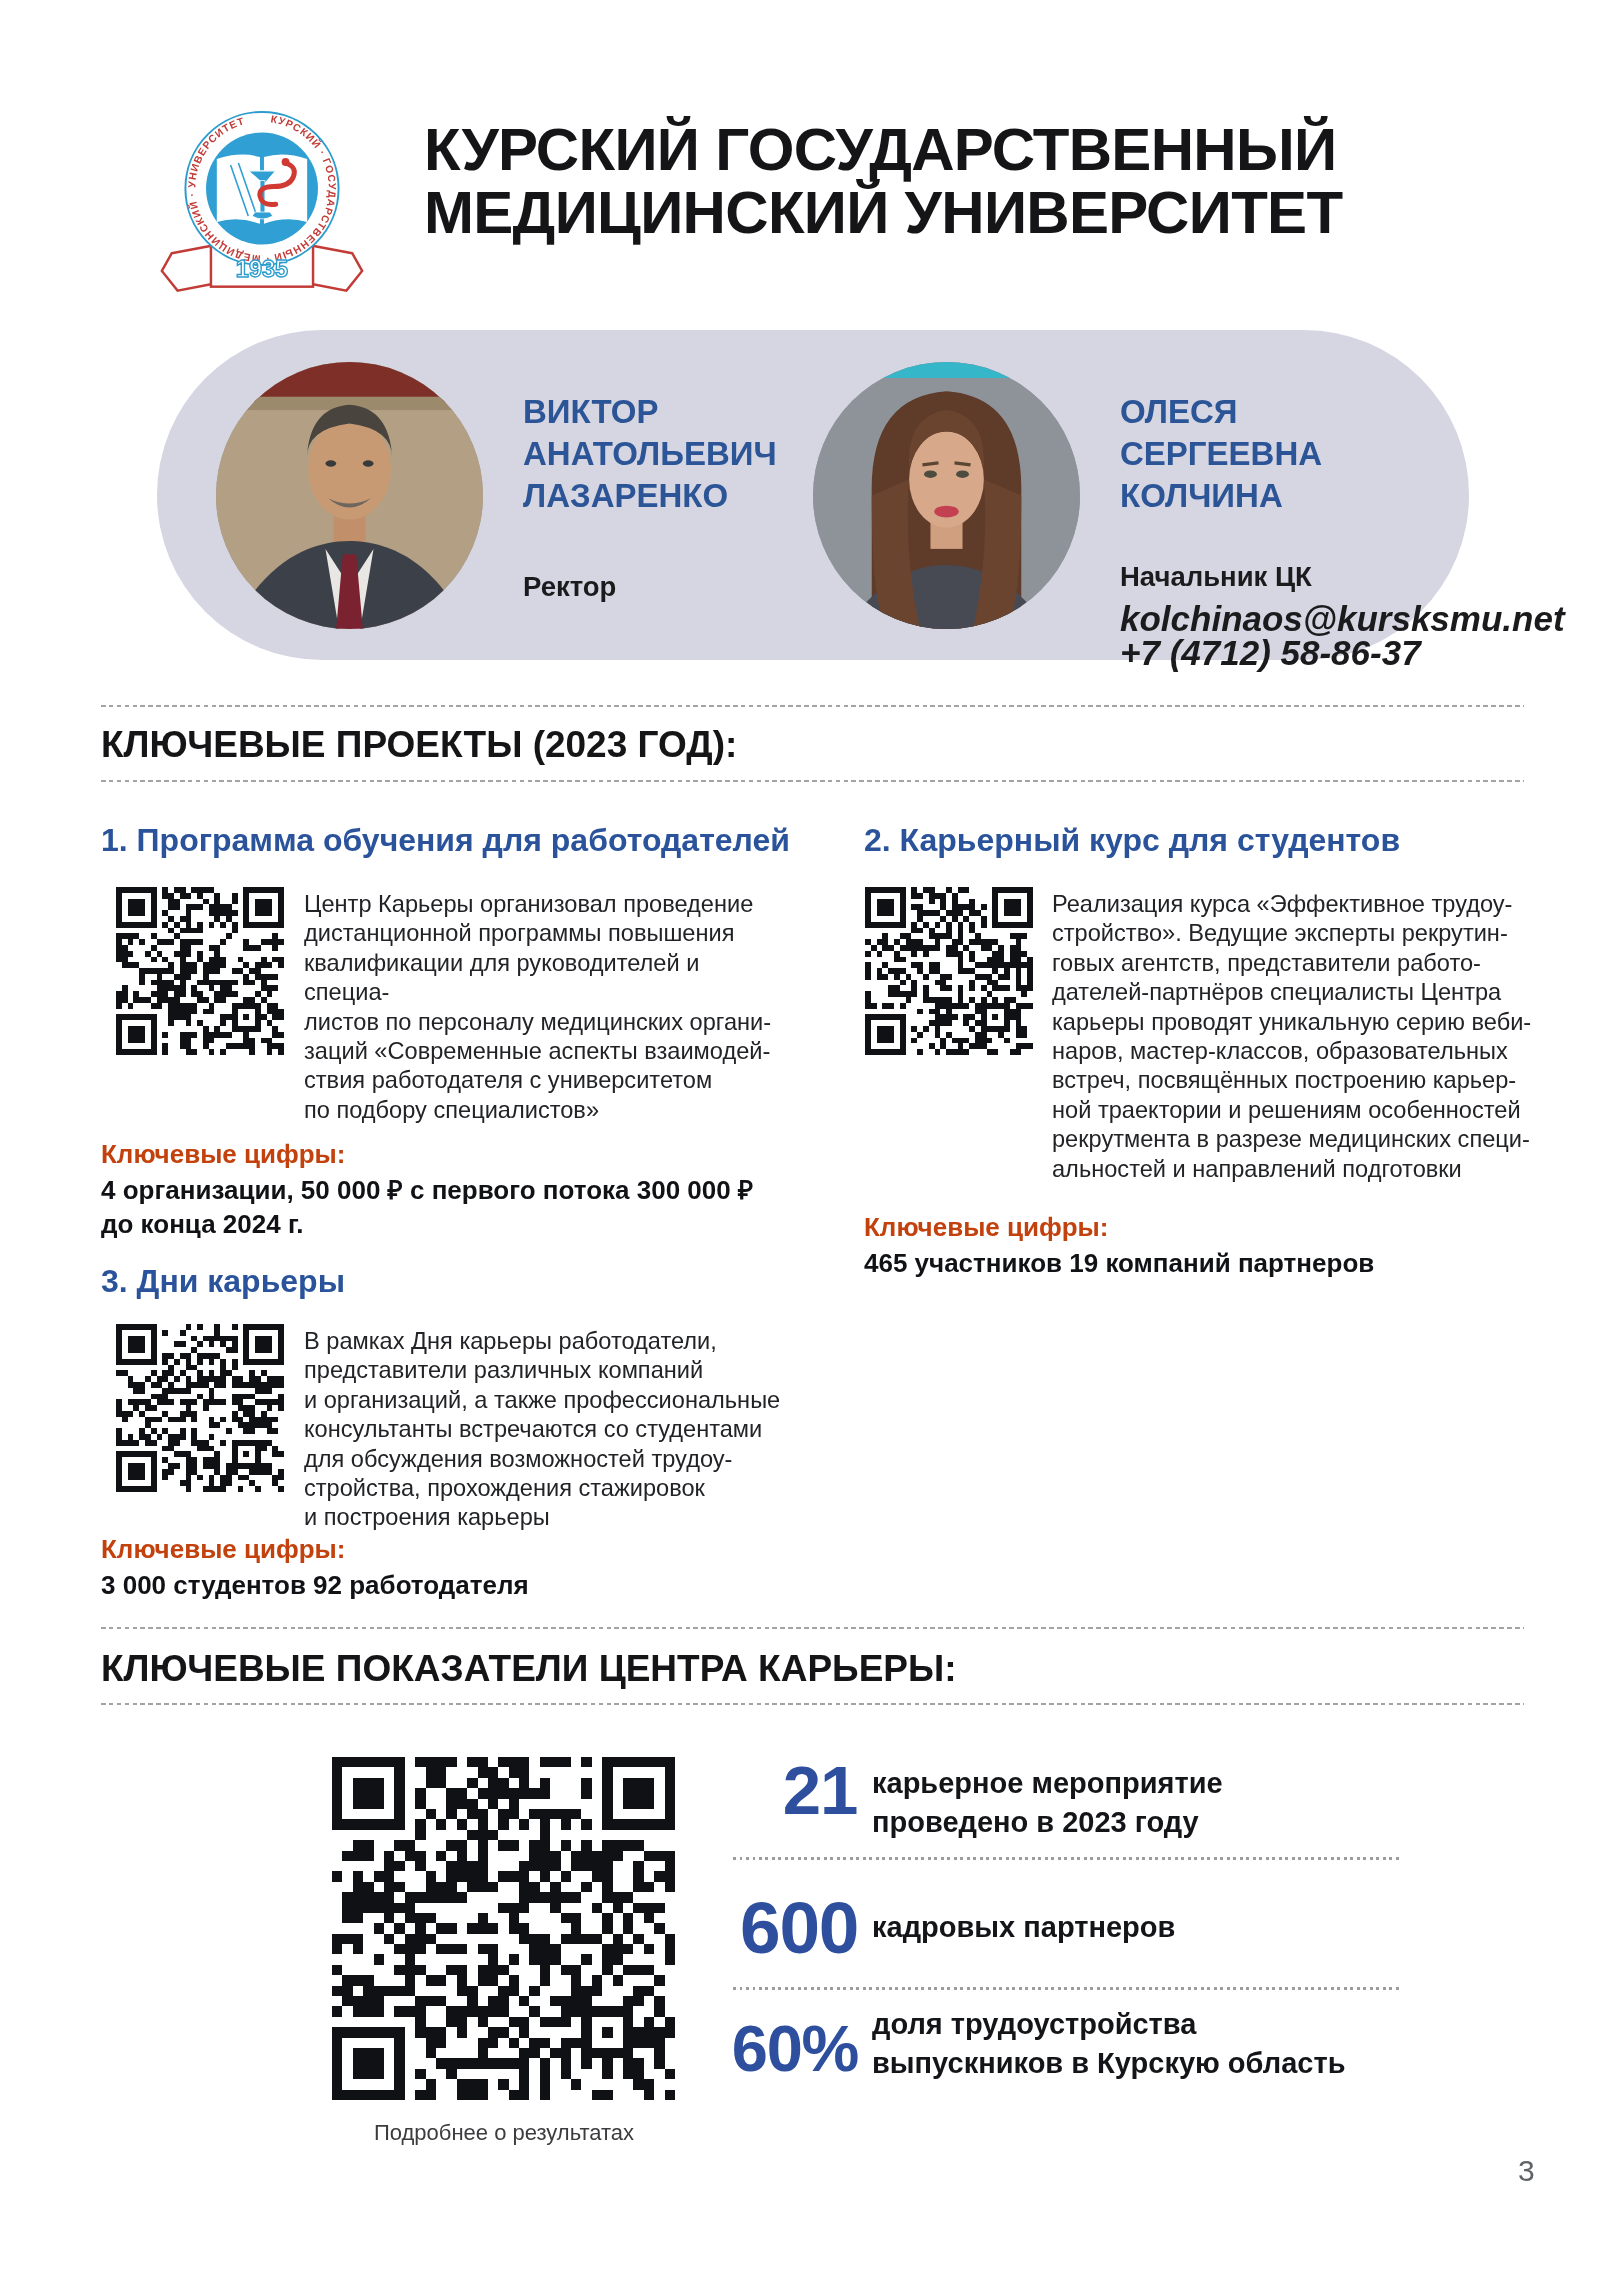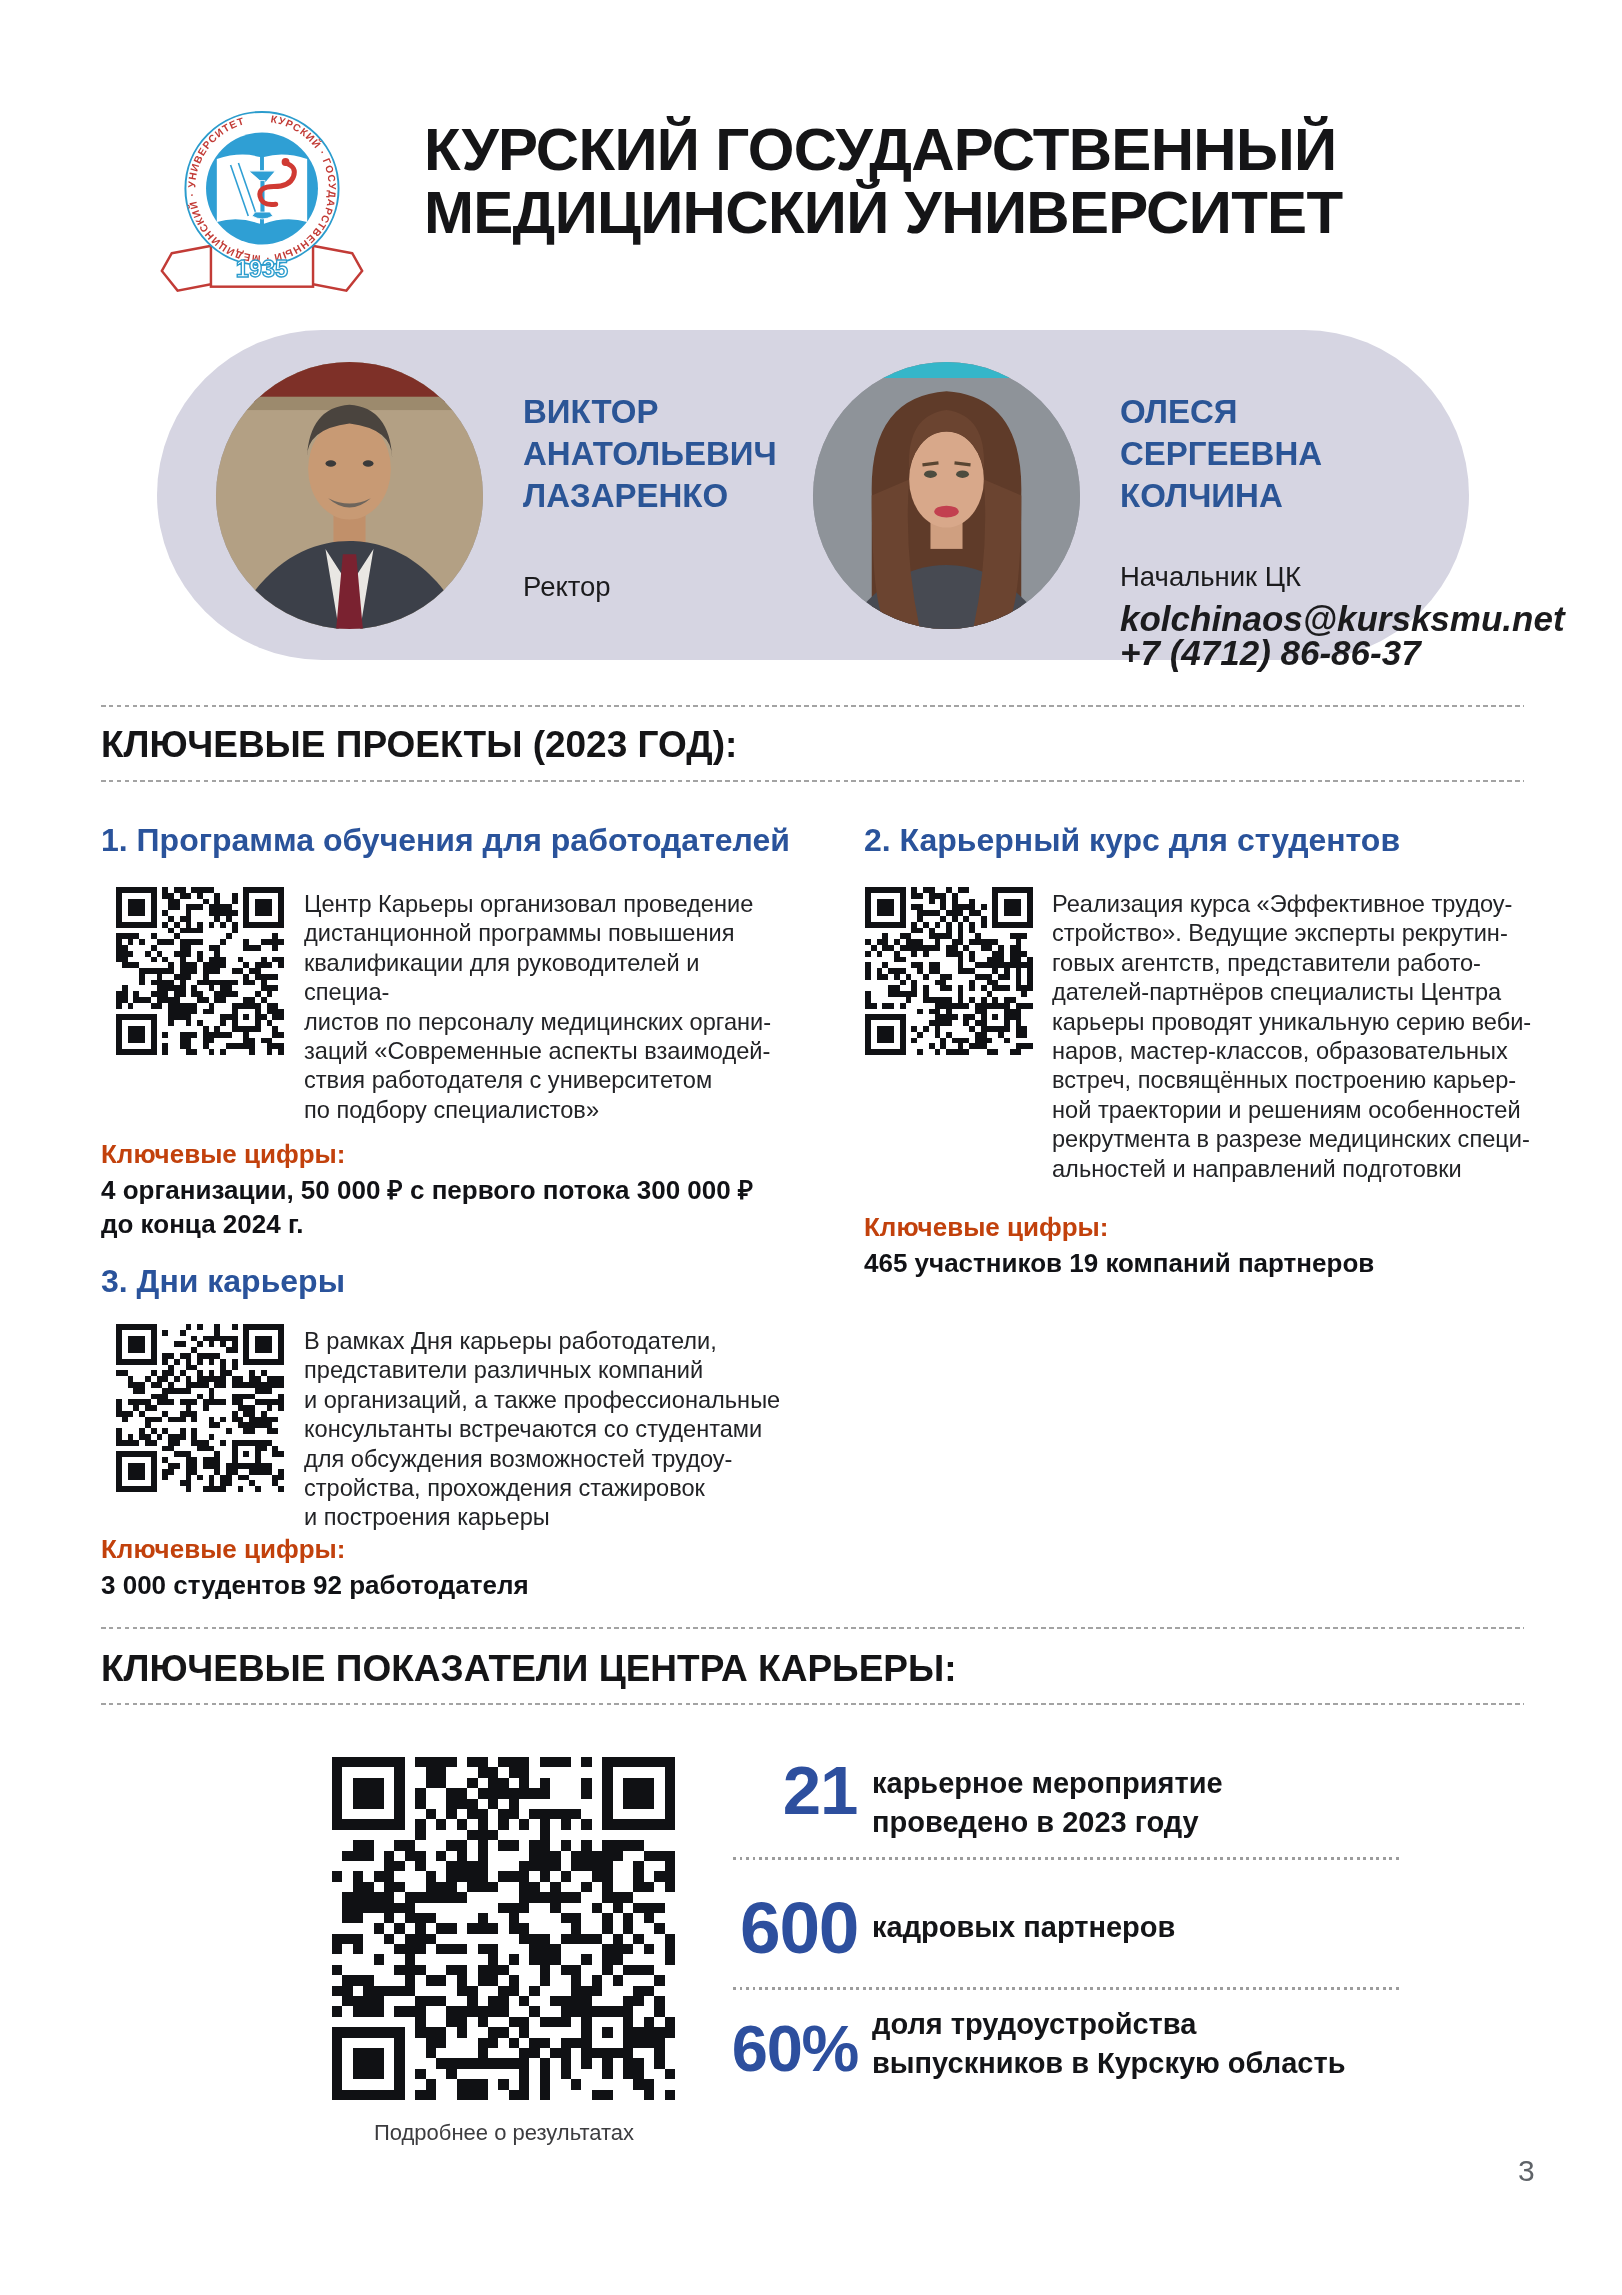--- a/index.html
+++ b/index.html
@@ -31,21 +31,21 @@
   }
   .photo-circle{
     width:267px;height:267px;border-radius:50%;
     overflow:hidden;background:#9a9aa5;
   }
   .photo-circle svg{width:100%;height:100%;display:block;}
   .person-name{
     font-size:33px;line-height:42px;font-weight:700;
     color:#2b5596;white-space:pre-line;letter-spacing:0;
   }
-  .person-role{font-size:27.5px;font-weight:400;color:#1b1b1d;}
+  .person-role{font-size:27.5px;font-weight:700;color:#1b1b1d;}
   .person-contact{font-size:35px;font-weight:700;font-style:italic;color:#1b1b1d;}
 
   
   .rule-dashed{
     height:2px;
     background:repeating-linear-gradient(90deg,#a3a3a3 0 4.6px,transparent 4.6px 7.9px);
   }
   .section-title{
     font-size:37px;font-weight:700;letter-spacing:0;color:#151517;
   }
@@ -154,21 +154,21 @@
       <ellipse cx="56" cy="42" rx="2.4" ry="1.4" fill="#4c4c3f"></ellipse>
       <path d="M41,38.5 L47,37.8 M53,37.8 L59,38.5" stroke="#5a4632" stroke-width="1.2"></path>
       <ellipse cx="50" cy="56" rx="4.6" ry="2.2" fill="#c2404f"></ellipse>
     </svg>
   </div>
   <div class="abs person-name" style="left: 1120px; top: 391px; white-space: pre-line;">ОЛЕСЯ
 СЕРГЕЕВНА
 КОЛЧИНА</div>
   <div class="abs person-role" style="left:1120px;top:561px;">Начальник ЦК</div>
   <div class="abs person-contact" style="left:1120px;top:599px;">kolchinaos@kursksmu.net</div>
-  <div class="abs person-contact" style="left:1120px;top:633px;">+7 (4712) 86-86-37</div>
+  <div class="abs person-contact" style="left:1120px;top:633px;">+7 (4712) 58-86-37</div>
 
   <div class="abs rule-dashed" style="left:101px;top:705px;width:1423px;"></div>
   <div class="abs section-title" style="left:101px;top:724px;">КЛЮЧЕВЫЕ ПРОЕКТЫ (2023 ГОД):</div>
   <div class="abs rule-dashed" style="left:101px;top:780px;width:1423px;"></div>
 
   <div class="abs project-heading" style="left:101px;top:822px;">1. Программа обучения для работодателей</div>
   <div class="abs qr" style="left:116px;top:887px;width:168px;height:168px;">
       <svg viewBox="0 0 29 29" shape-rendering="crispEdges">
         <rect width="29" height="29" fill="#ffffff"></rect>
         <rect x="0" y="0" width="1" height="1" fill="#101114"></rect>

